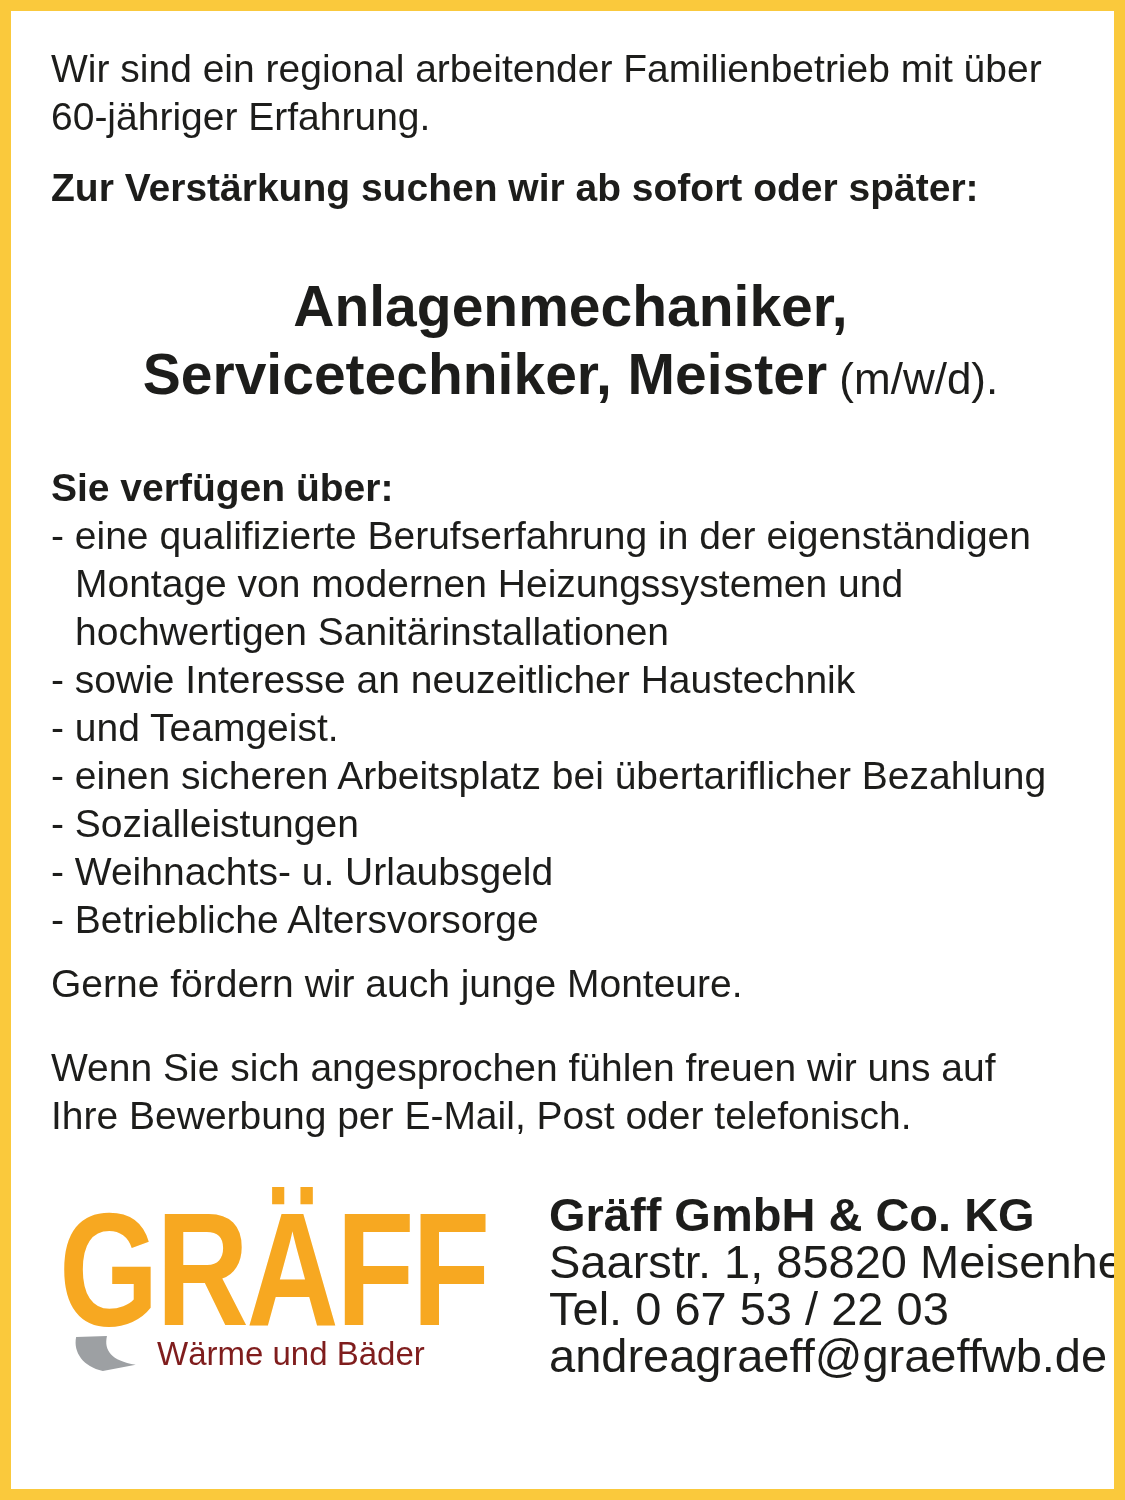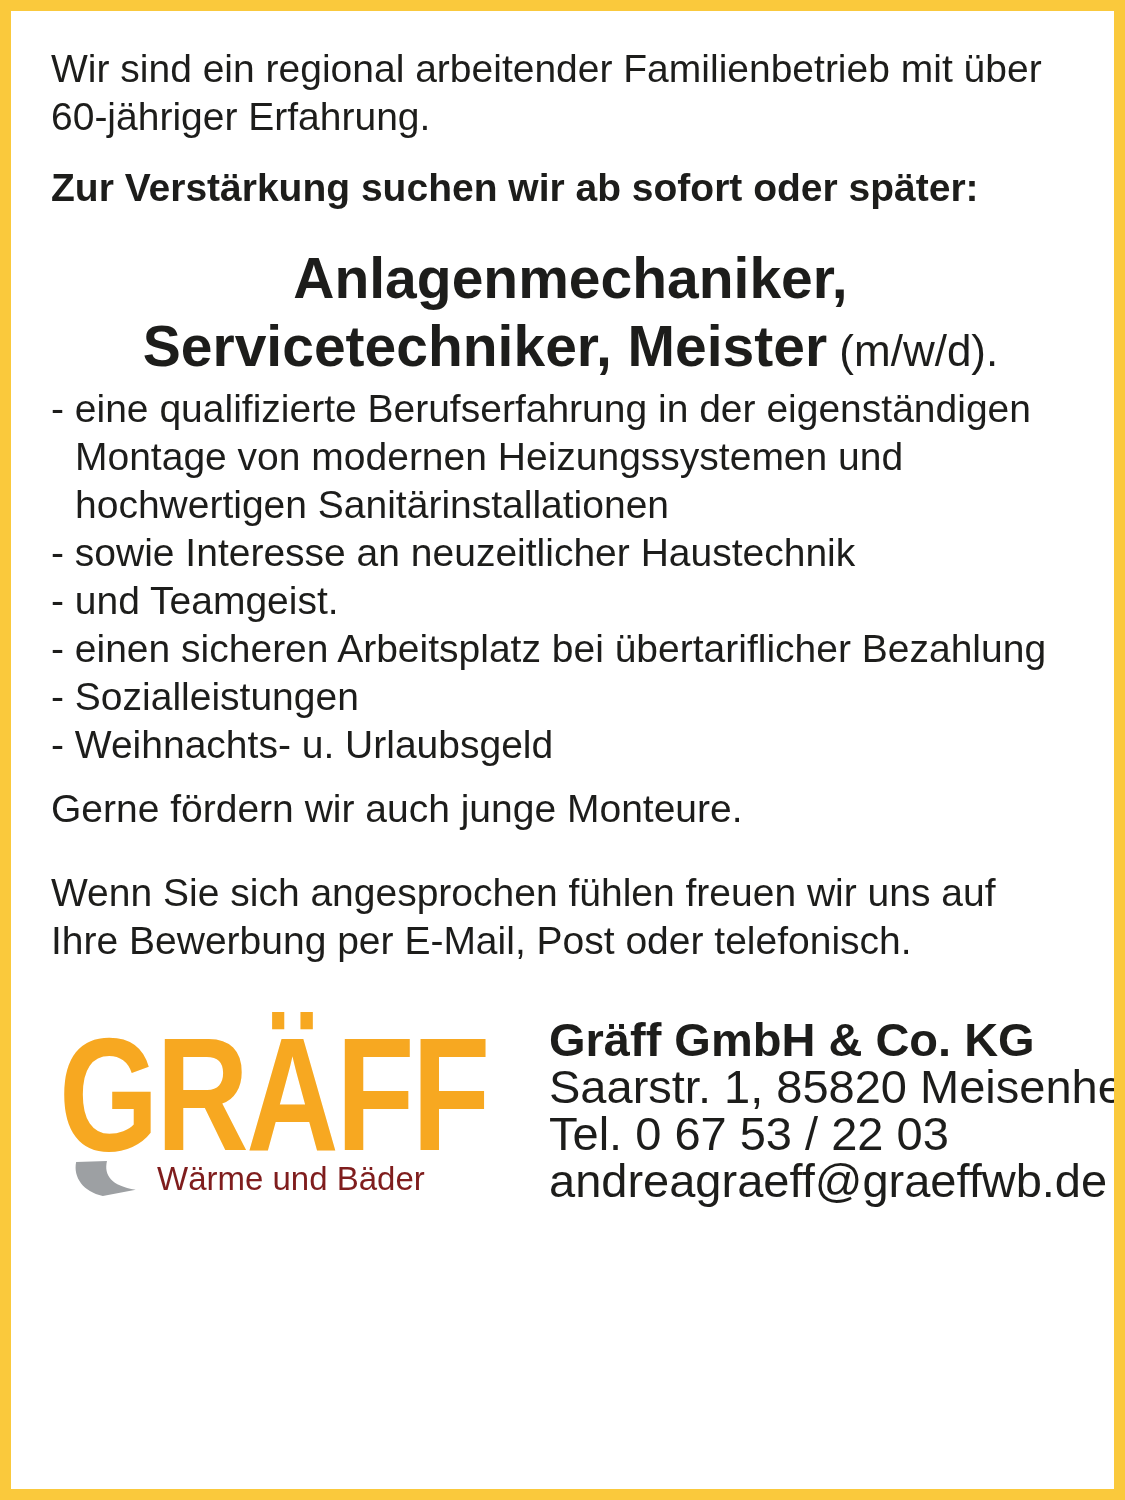--- a/index.html
+++ b/index.html
@@ -21,21 +21,21 @@
   }
   .body-text {
     font-size: 39px;
     line-height: 48px;
     white-space: pre;
   }
   .bold { font-weight: bold; }
   .intro { margin-top: 34px; }
   .callout { margin-top: 23px; white-space: nowrap; }
   .headline {
-    margin-top: 32px;
+    margin-top: 60px;
     text-align: center;
     font-weight: bold;
     font-size: 57px;
     line-height: 68px;
     white-space: nowrap;
   }
   .headline .suffix {
     font-weight: normal;
     font-size: 44px;
   }
@@ -99,34 +99,36 @@
   <div class="body-text intro">Wir sind ein regional arbeitender Familienbetrieb mit über
 60-jähriger Erfahrung.</div>
 
   <div class="body-text bold callout">Zur Verstärkung suchen wir ab sofort oder später:</div>
 
   <div class="headline">
     <div>Anlagenmechaniker,</div>
     <div><span>Servicetechniker, Meister</span><span class="suffix"> (m/w/d).</span></div>
   </div>
 
+  <div class="body-text bold section-heading">Sie verfügen über:</div>
 
   <div>
     <div class="body-text list-line">- eine qualifizierte Berufserfahrung in der eigenständigen</div>
     <div class="body-text list-line cont">Montage von modernen Heizungssystemen und</div>
     <div class="body-text list-line cont">hochwertigen Sanitärinstallationen</div>
     <div class="body-text list-line">- sowie Interesse an neuzeitlicher Haustechnik</div>
     <div class="body-text list-line">- und Teamgeist.</div>
   </div>
 
 
   <div>
     <div class="body-text list-line">- einen sicheren Arbeitsplatz bei übertariflicher Bezahlung</div>
     <div class="body-text list-line">- Sozialleistungen</div>
     <div class="body-text list-line">- Weihnachts- u. Urlaubsgeld</div>
+    <div class="body-text list-line">- Betriebliche Altersvorsorge</div>
   </div>
 
   <div class="body-text closing1">Gerne fördern wir auch junge Monteure.</div>
 
   <div class="body-text closing2">Wenn Sie sich angesprochen fühlen freuen wir uns auf
 Ihre Bewerbung per E-Mail, Post oder telefonisch.</div>
 
   <div class="footer">
 
     <div class="wordmark">GRÄFF</div>

